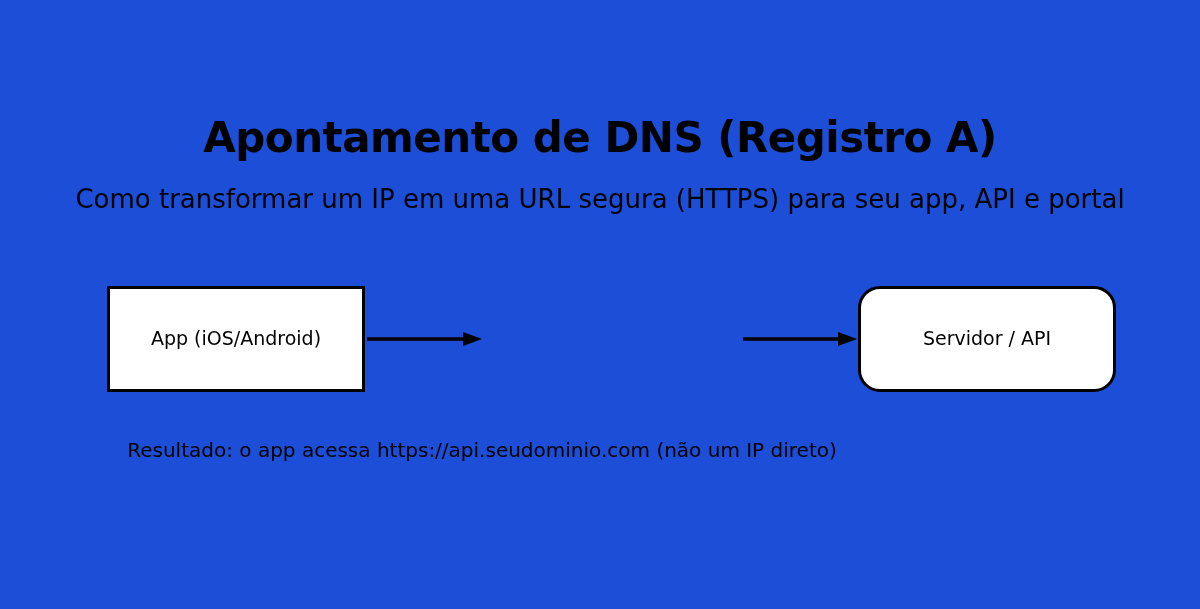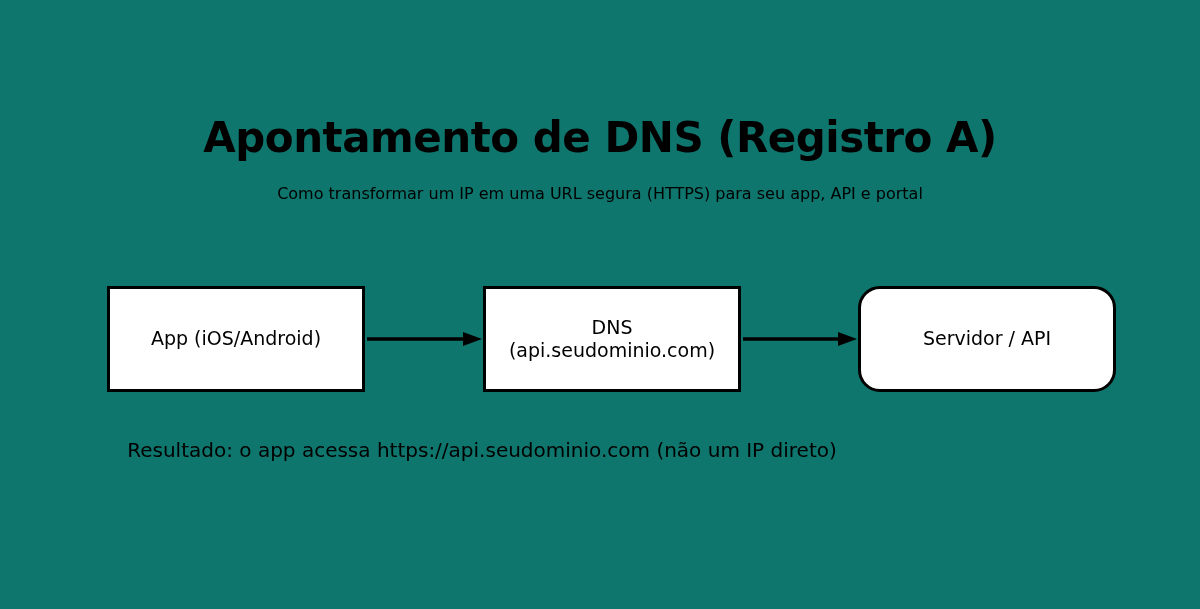--- a/index.html
+++ b/index.html
@@ -4,21 +4,21 @@
 <style>
   html, body {
     margin: 0;
     padding: 0;
     background: #ffffff;
   }
   .canvas {
     position: relative;
     width: 1200px;
     height: 609px;
-    background: #0f766e;
+    background: #1d4ed8;
     color: #000000;
     font-family: "DejaVu Sans", "Liberation Sans", sans-serif;
     overflow: hidden;
   }
   .title {
     position: absolute;
     left: 0;
     top: 117px;
     width: 1200px;
     text-align: center;
@@ -27,21 +27,21 @@
     font-weight: 700;
     letter-spacing: -0.5px;
     margin: 0;
   }
   .subtitle {
     position: absolute;
     left: 0;
     top: 186px;
     width: 1200px;
     text-align: center;
-    font-size: 16px;
+    font-size: 26px;
     line-height: 1;
     font-weight: 400;
     margin: 0;
   }
   .node {
     position: absolute;
     top: 286px;
     width: 258px;
     height: 106px;
     box-sizing: border-box;
@@ -90,24 +90,20 @@
   <div class="node node-app">
     <span>App (iOS/Android)</span>
 
   </div>
 
   <svg class="arrow arrow-1" viewBox="0 0 117 20" xmlns="http://www.w3.org/2000/svg" aria-hidden="true">
     <line x1="1" y1="10" x2="100" y2="10" stroke="#000000" stroke-width="3.5"></line>
     <polygon points="97,3 116,10 97,17" fill="#000000"></polygon>
   </svg>
 
-  <div class="node node-dns">
-    <span>DNS</span>
-    <span>(api.seudominio.com)</span>
-  </div>
 
   <svg class="arrow arrow-2" viewBox="0 0 116 20" xmlns="http://www.w3.org/2000/svg" aria-hidden="true">
     <line x1="1" y1="10" x2="99" y2="10" stroke="#000000" stroke-width="3.5"></line>
     <polygon points="96,3 115,10 96,17" fill="#000000"></polygon>
   </svg>
 
   <div class="node node-server">
     <span>Servidor / API</span>
   </div>
 

